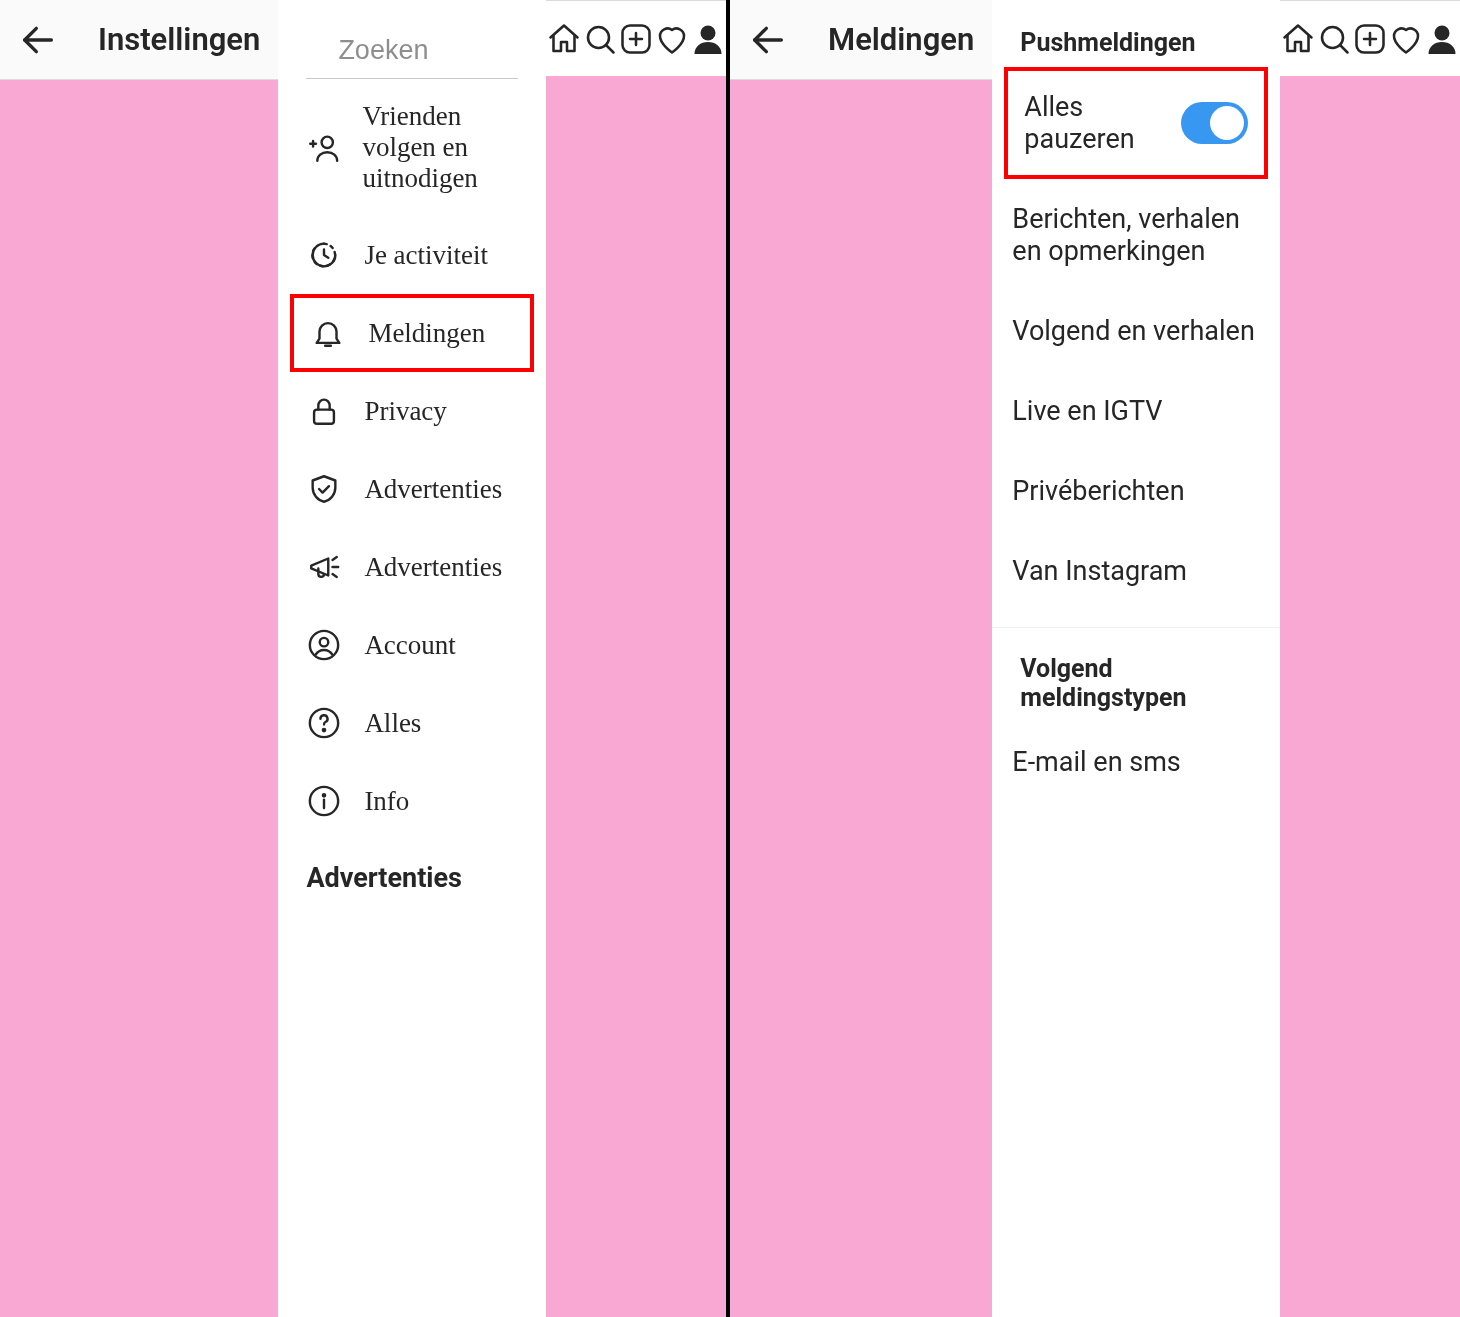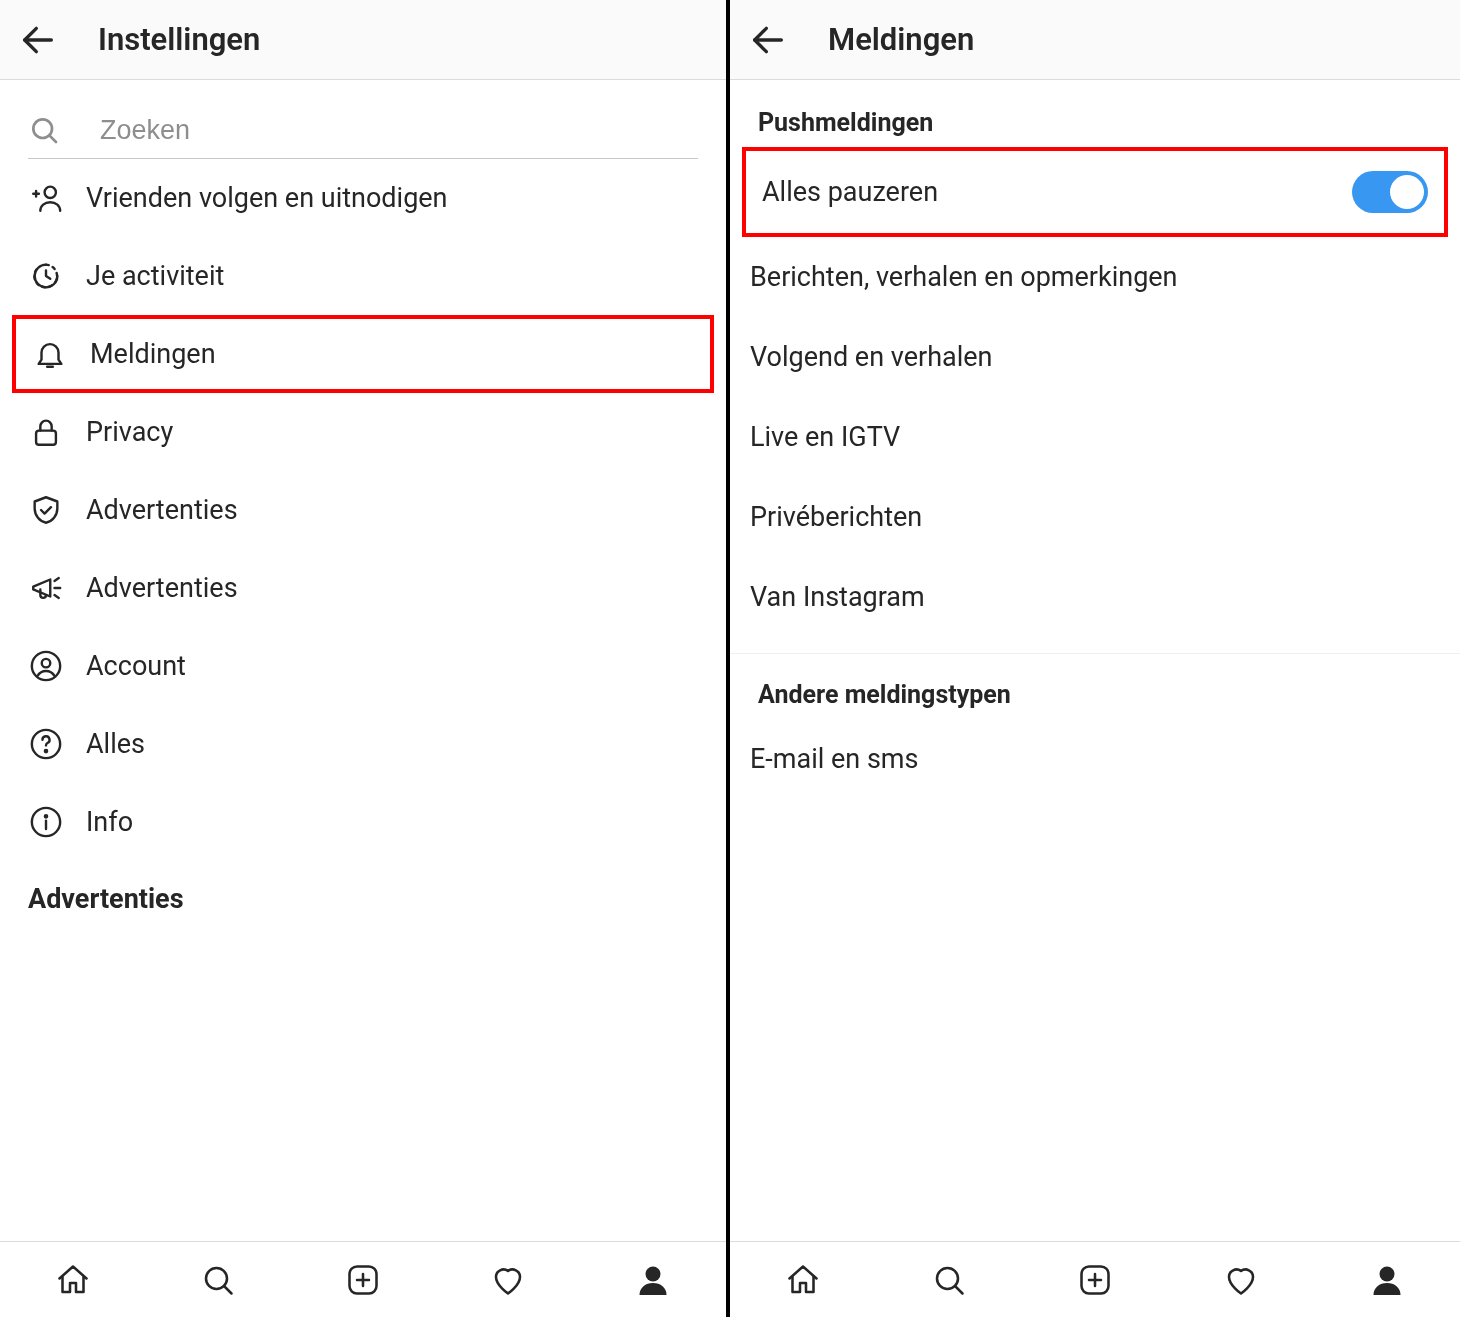--- a/index.html
+++ b/index.html
@@ -7,21 +7,21 @@
     font-family: -apple-system, BlinkMacSystemFont, "Segoe UI", Roboto, Helvetica, Arial, sans-serif;
     background: #fff;
     width: 1460px;
     height: 1317px;
     display: flex;
   }
   .pane {
     width: 50%;
     height: 100%;
     display: flex;
-    flex-direction: column;
+    flex-direction: row;
     background: #f9a8d4;
     position: relative;
   }
   .pane-left { border-right: 4px solid #000; }
   .header {
     height: 80px;
     background: #fafafa;
     border-bottom: 1px solid #dbdbdb;
     display: flex;
     align-items: center;
@@ -40,21 +40,21 @@
     cursor: pointer;
   }
   .content {
     flex: 1;
     overflow-y: auto;
     background: #fff;
   }
   .search-row {
     display: flex;
     align-items: center;
-    gap: 40px;
+    gap: 32px;
     margin: 22px 28px 0 28px;
     padding: 12px 0;
     border-bottom: 1px solid #c7c7c7;
   }
   .search-input {
     border: none;
     outline: none;
     font-size: 27px;
     color: #262626;
     flex: 1;
@@ -62,20 +62,21 @@
   }
   .search-input::placeholder { color: #8e8e8e; }
   .list-item {
     display: flex;
     align-items: center;
     gap: 22px;
     padding: 22px 28px;
     font-size: 27px;
     color: #262626;
     cursor: pointer;
+    font-family: Liberation Serif, serif;
   }
   .list-item .icon-slot {
     width: 36px;
     display: flex;
     align-items: center;
     justify-content: center;
   }
   .section-heading {
     font-size: 25px;
     font-weight: 700;
@@ -342,21 +343,21 @@
       </div>
     <div class="right-row">
         <span>Privéberichten</span>
       </div>
     <div class="right-row">
         <span>Van Instagram</span>
       </div>
 
     <div class="divider"></div>
 
-    <div class="section-heading" style="padding-top:10px">Andere meldingstypen</div>
+    <div class="section-heading" style="padding-top:10px">Volgend meldingstypen</div>
     <div class="right-row">
         <span>E-mail en sms</span>
       </div>
   </div>
 
   <div class="tab-bar">
     <div class="tab-btn">
         <svg width="36" height="36" viewBox="0 0 24 24" fill="none" stroke="#262626" stroke-width="1.7" stroke-linecap="round" stroke-linejoin="round">
           <path d="M3 11l9-8 9 8"></path>
           <path d="M5 10v10h5v-6h4v6h5V10"></path>

